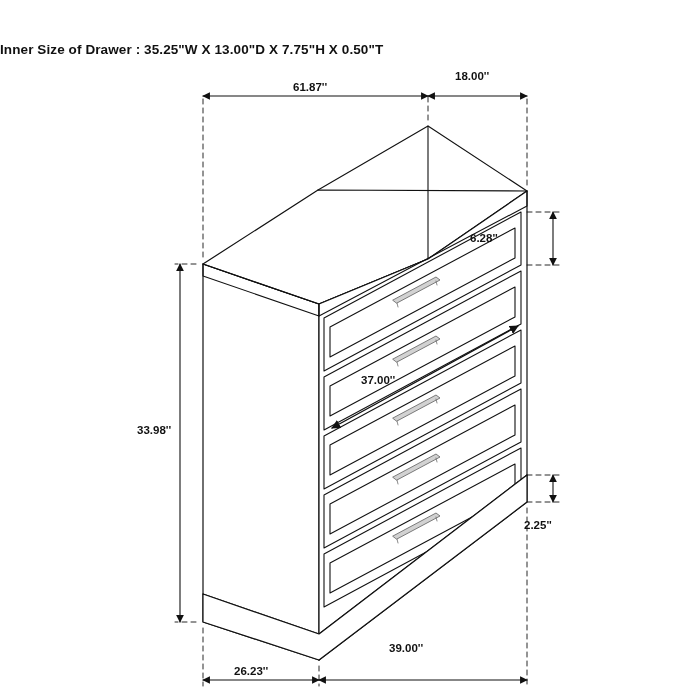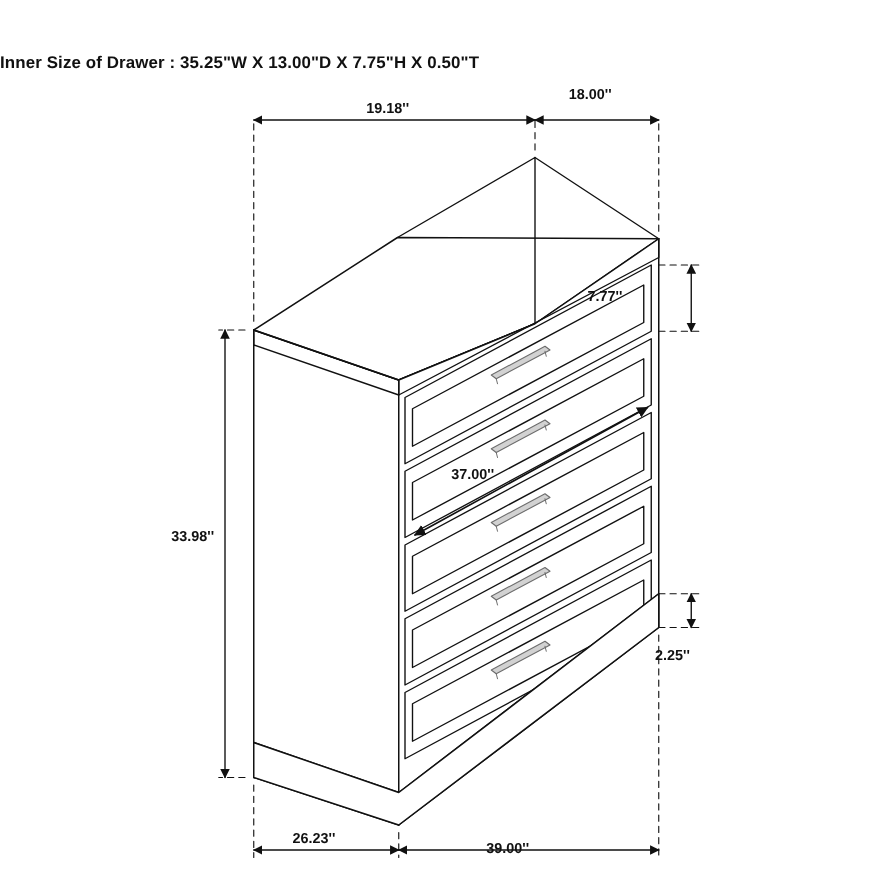--- a/index.html
+++ b/index.html
@@ -140,22 +140,22 @@
       <line x1="553" y1="475" x2="553" y2="502" stroke="#111111" stroke-width="1.1" marker-start="url(#arr)" marker-end="url(#arr)"></line>
 
       <line x1="203" y1="680" x2="319" y2="680" stroke="#111111" stroke-width="1.1" marker-start="url(#arr)" marker-end="url(#arr)"></line>
 
       <line x1="319" y1="680" x2="527" y2="680" stroke="#111111" stroke-width="1.1" marker-start="url(#arr)" marker-end="url(#arr)"></line>
 
       <line x1="332" y1="428" x2="518" y2="326" stroke="#111111" stroke-width="1.3" marker-start="url(#arr)" marker-end="url(#arr)"></line>
     </g>
   </svg>
 
-  <div class="dimlabel" style="left:293px; top:81px;">19.18''</div>
+  <div class="dimlabel" style="left:293px; top:81px;">61.87''</div>
   <div class="dimlabel" style="left:455px; top:70px;">18.00''</div>
-  <div class="dimlabel" style="left:470px; top:232px;">7.77''</div>
+  <div class="dimlabel" style="left:470px; top:232px;">6.28''</div>
   <div class="dimlabel" style="left:137px; top:424px;">33.98''</div>
   <div class="dimlabel" style="left:361px; top:374px;">37.00''</div>
   <div class="dimlabel" style="left:524px; top:519px;">2.25''</div>
   <div class="dimlabel" style="left:234px; top:665px;">26.23''</div>
-  <div class="dimlabel" style="left:389px; top:673px;">39.00''</div>
+  <div class="dimlabel" style="left:389px; top:642px;">39.00''</div>
 
 </div>
 
 </body></html>

